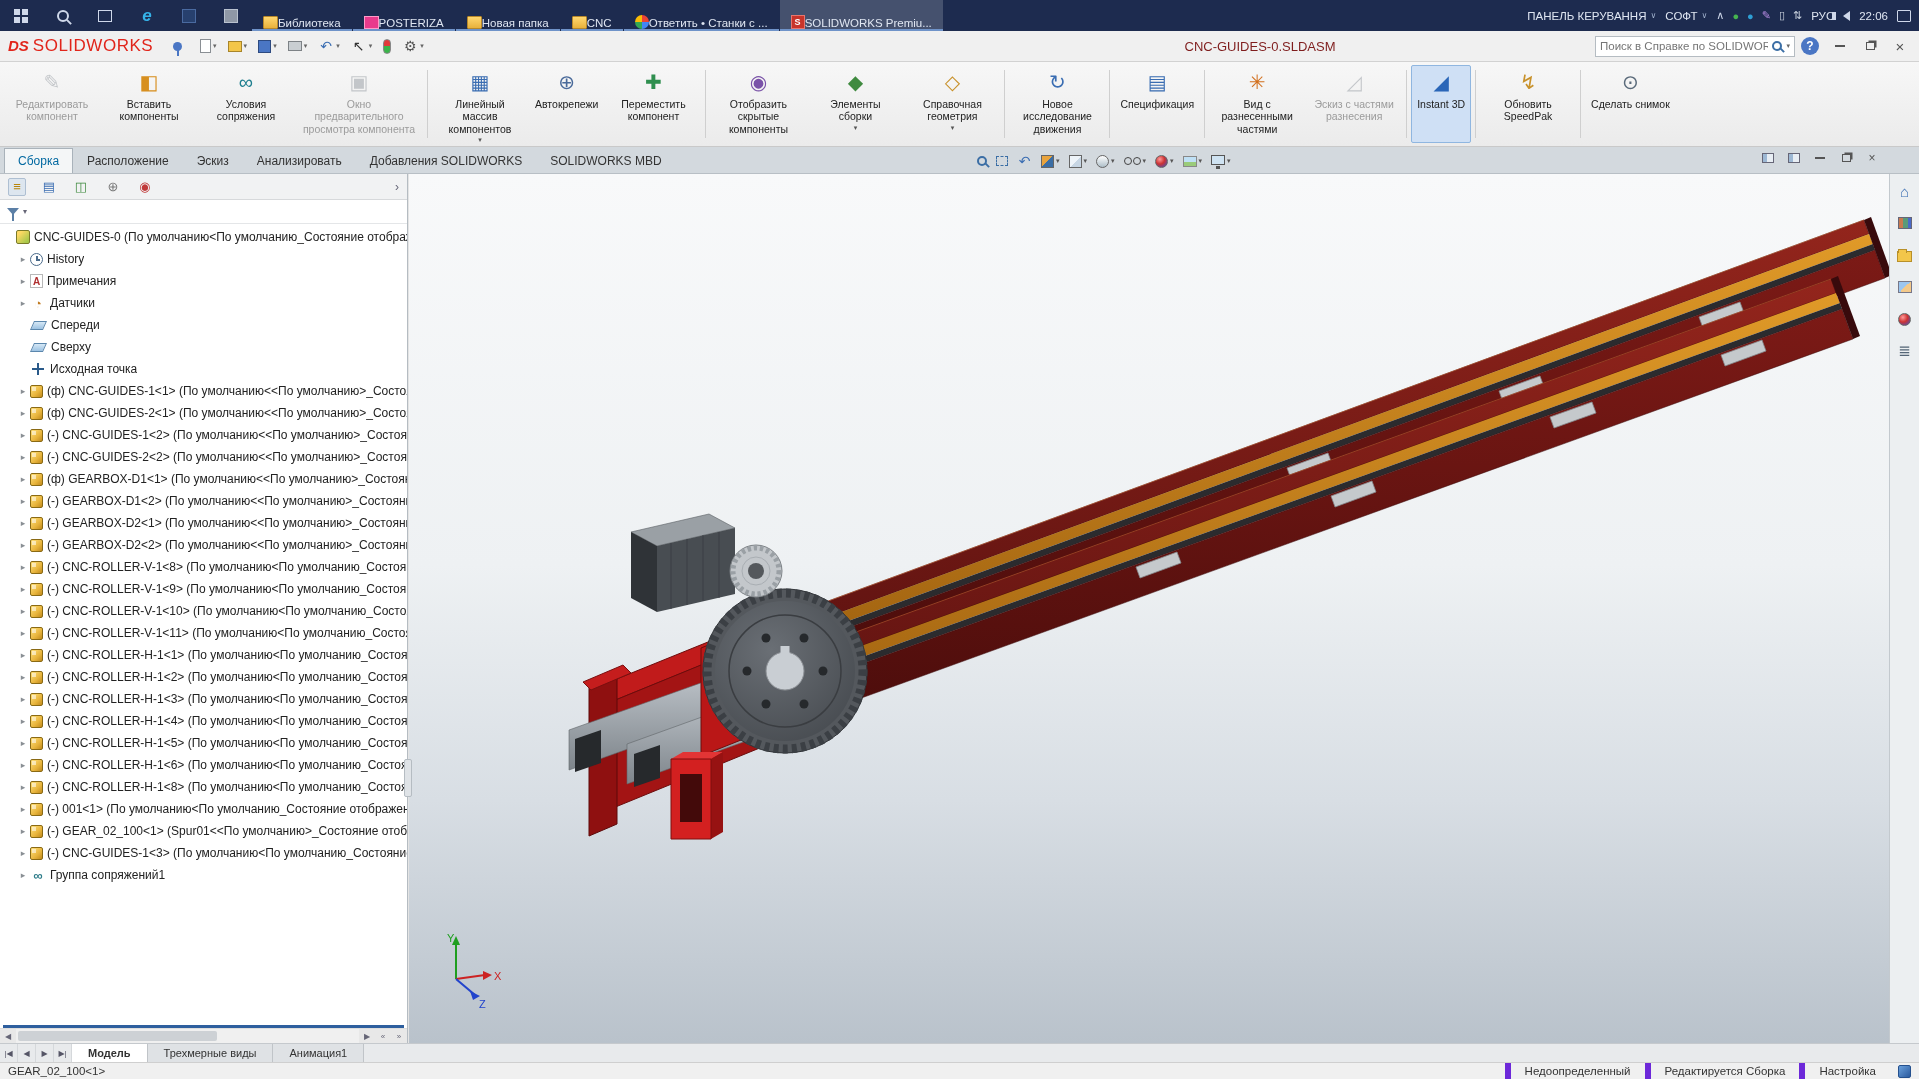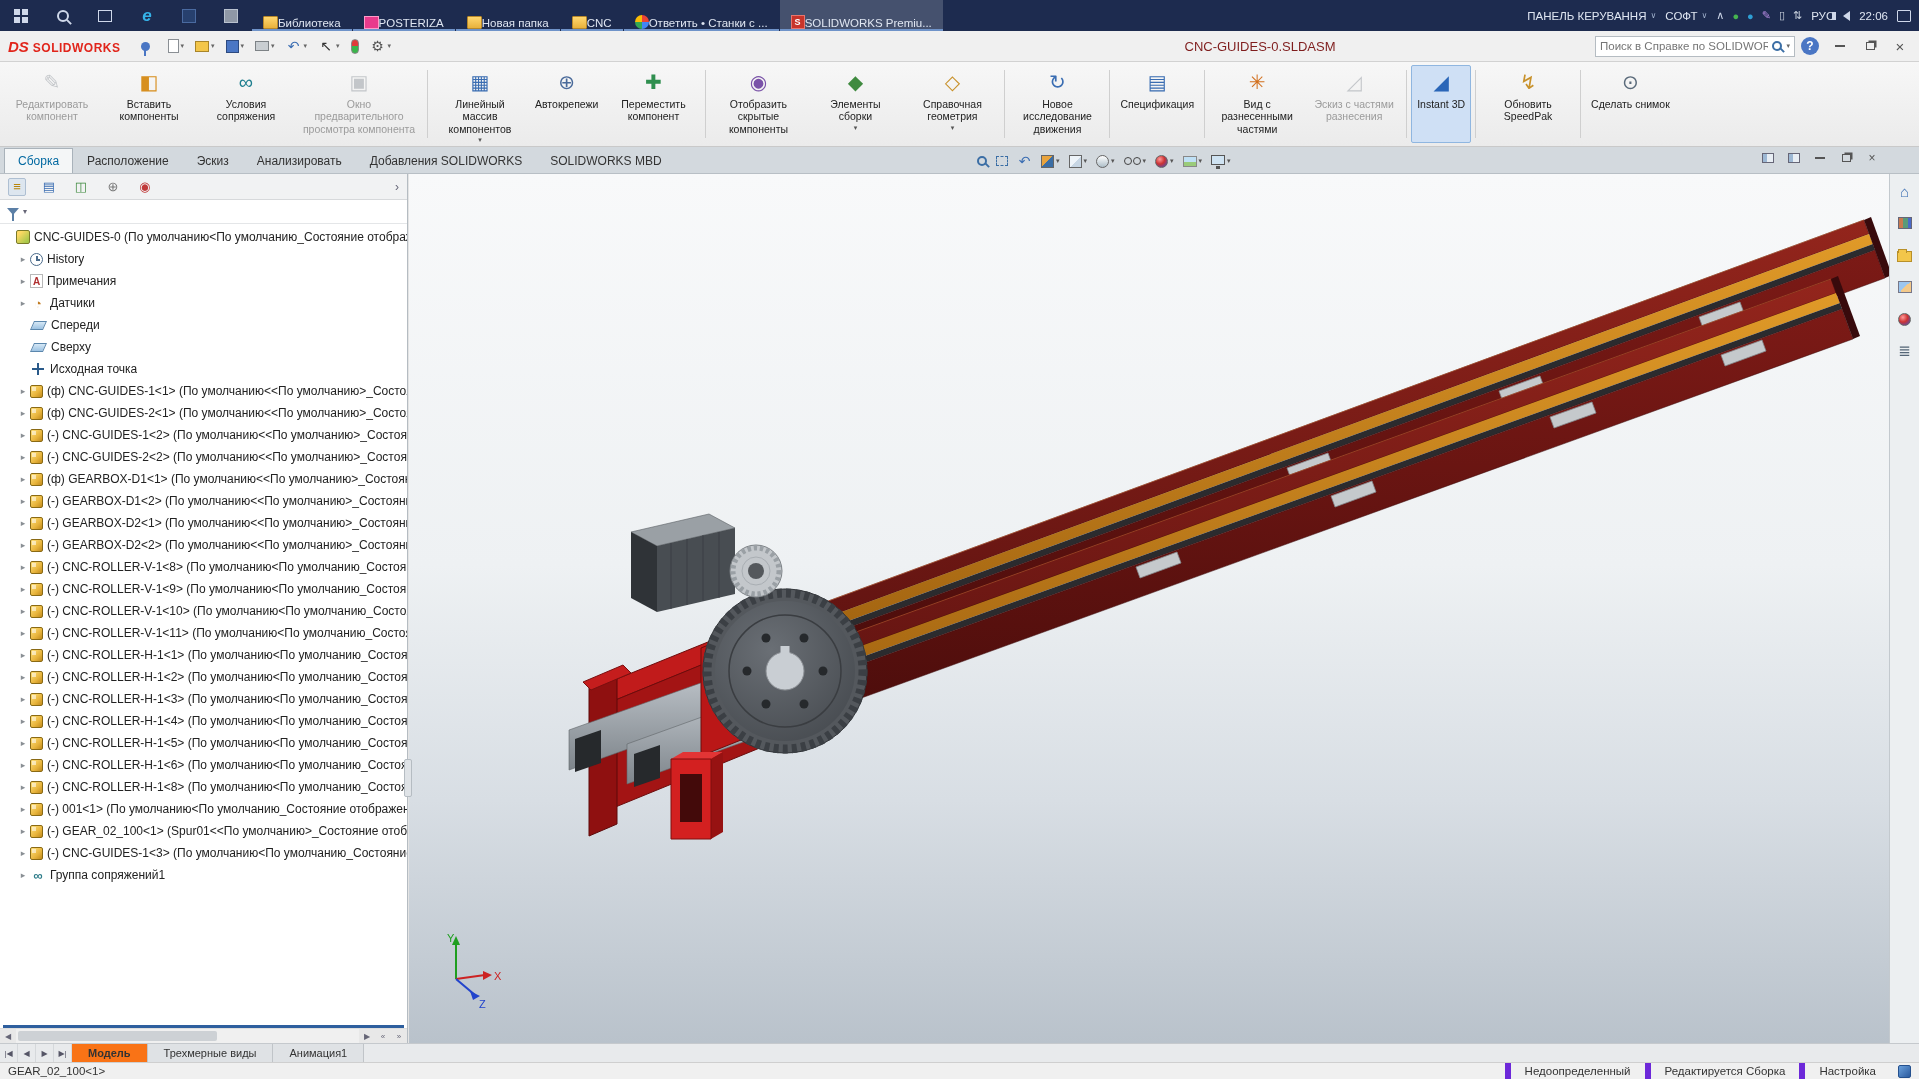--- a/index.html
+++ b/index.html
@@ -35,21 +35,21 @@
 .ic-speaker{width:0;height:0;border-top:5px solid transparent;border-bottom:5px solid transparent;border-right:7px solid #cfd8ea;position:relative}
 .ic-speaker::after{content:"";position:absolute;left:-11px;top:-4px;width:4px;height:8px;background:#cfd8ea}
 .tb-lang{font-size:11.5px}
 .tb-time{font-size:11.5px}
 .tb-notif{width:14px;height:12px;border:1.5px solid #cfd8ea;border-radius:1px}
 
 
 .menubar{position:absolute;top:31px;left:0;width:1919px;height:31px;background:#f0f0f0;border-bottom:1px solid #d2d2d2;display:flex;align-items:center}
 .brand{display:flex;align-items:baseline;gap:4px;padding:0 12px 0 8px}
 .brand .ds{color:#e1251b;font-weight:bold;font-style:italic;font-size:15px}
-.brand .sw{color:#e1251b;font-weight:bold;font-size:12px;letter-spacing:.5px}
+.brand .sw{color:#e1251b;font-weight:normal;font-size:17px;letter-spacing:.5px}
 .menus{display:flex;align-items:center}
 .menu-item{padding:5px 9px;color:#333;cursor:default}
 .pin-ic{width:9px;height:9px;border-radius:50%;background:#4a76c4;position:relative;margin:0 14px 0 8px}
 .pin-ic::after{content:"";position:absolute;left:3.5px;top:8px;width:2px;height:6px;background:#4a76c4}
 .qa-wrap{display:flex;align-items:center;gap:3px}
 .qa{display:flex;align-items:center;gap:2px;padding:3px 4px;border-radius:2px}
 .qai{display:inline-flex;align-items:center;justify-content:center;width:16px;height:16px;font-size:14px}
 .qcaret{font-size:7px;color:#666}
 .qa-new{width:11px;height:14px;background:#fff;border:1px solid #8a8f94}
 .qa-open{width:14px;height:11px;background:#f3c64a;border:1px solid #a8852a}
@@ -154,21 +154,21 @@
 .tp-ic{width:22px;height:22px;display:flex;align-items:center;justify-content:center;font-size:15px;border-radius:2px}
 .tp-books{width:14px;height:12px;background:linear-gradient(90deg,#c87a50 0 4px,#5a9a78 4px 9px,#4a6ac8 9px 14px);border:1px solid #667}
 .tp-folder{width:15px;height:11px;background:#f3c64a;border:1px solid #b8902a;position:relative;margin-top:3px}
 .tp-folder::before{content:"";position:absolute;left:0;top:-3px;width:7px;height:3px;background:#f3c64a;border:1px solid #b8902a;border-bottom:none}
 .tp-palette{width:14px;height:12px;border:1px solid #778;background:linear-gradient(135deg,#9cc6f0 50%,#f3c98a 50%)}
 
 
 .modeltabs{position:absolute;top:1043px;left:0;width:1919px;height:19px;background:#e8eaec;border-top:1px solid #c5c9cd;display:flex;align-items:stretch;font-size:11px}
 .mt-nav{width:18px;display:flex;align-items:center;justify-content:center;font-size:8px;color:#556;border-right:1px solid #d5d8db}
 .mt-tab{padding:0 16px;display:flex;align-items:center;background:#dfe2e5;border-right:1px solid #c0c4c8;color:#333}
-.mt-tab.active{background:#f97316;font-weight:bold}
+.mt-tab.active{background:#ffffff;font-weight:bold}
 
 
 .statusbar{position:absolute;top:1062px;left:0;width:1919px;height:17px;background:#f0f0f0;border-top:1px solid #cfcfcf;display:flex;align-items:center;font-size:11.5px;color:#333}
 .sb-left{padding-left:8px}
 .sb-right{margin-left:auto;display:flex;align-items:center;height:100%}
 .sb-cell{padding:0 14px;border-left:6px solid #6d28d9;display:flex;align-items:center;height:100%}
 .sb-icon{width:13px;height:13px;background:linear-gradient(135deg,#6aa0dc,#2a5a9e);border:1px solid #24508e;margin:0 8px;border-radius:2px}
 </style>
 </head>
 <body>

